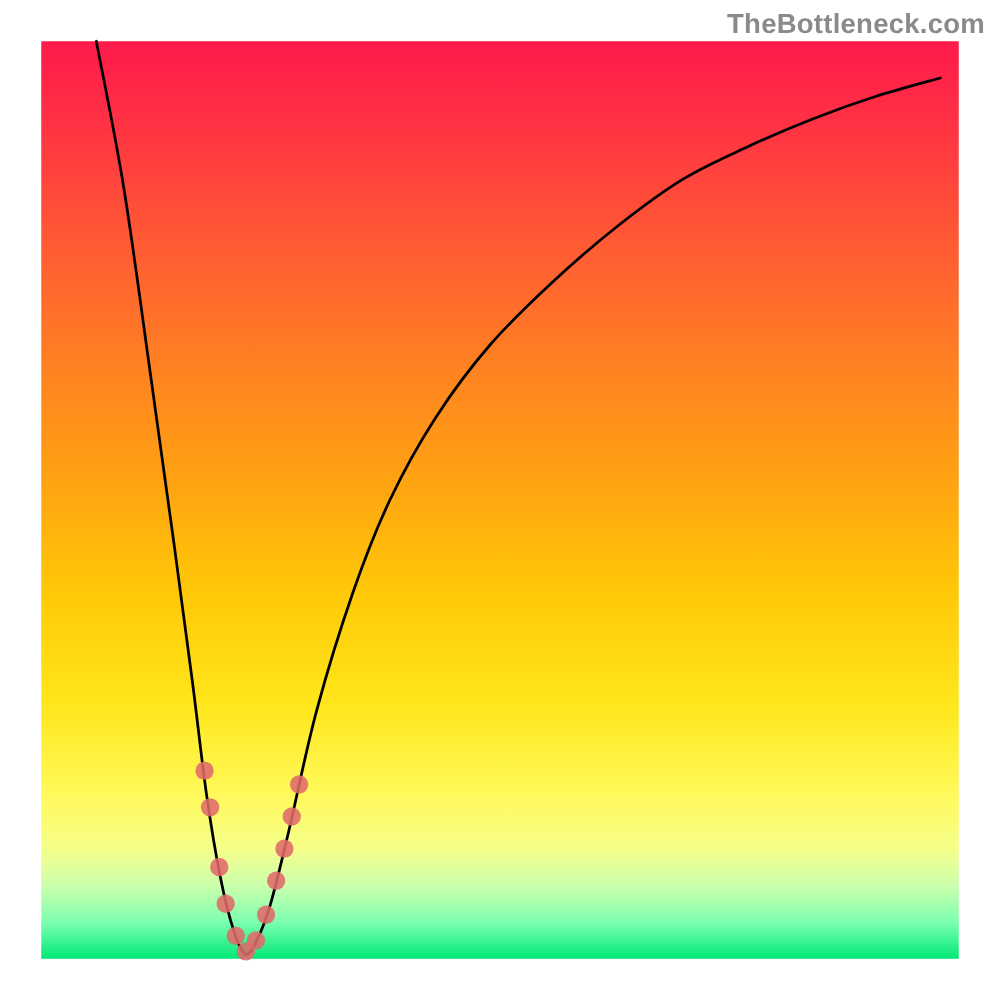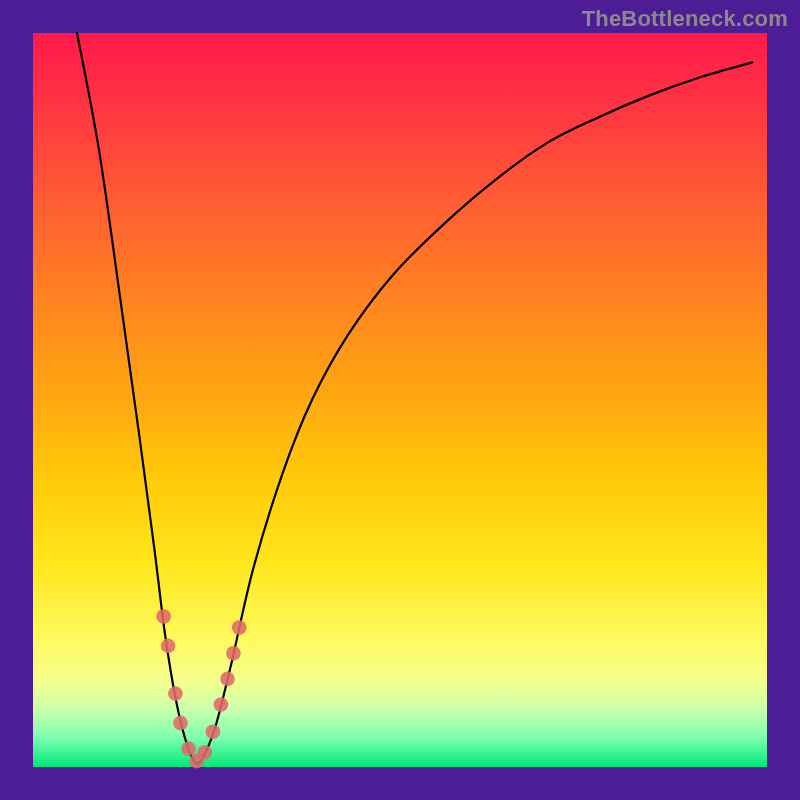--- a/index.html
+++ b/index.html
@@ -9,21 +9,21 @@
     height: 800px;
     background: #000000;
     overflow: hidden;
   }
   .frame {
     position: absolute;
     top: 0;
     left: 0;
     width: 800px;
     height: 800px;
-    background: #4c1d95;
+    background: #ffffff;
     text-decoration: underline;
   }
   .plot-area {
     position: absolute;
     top: 33px;
     left: 33px;
     width: 734px;
     height: 734px;
     
     background: linear-gradient(

